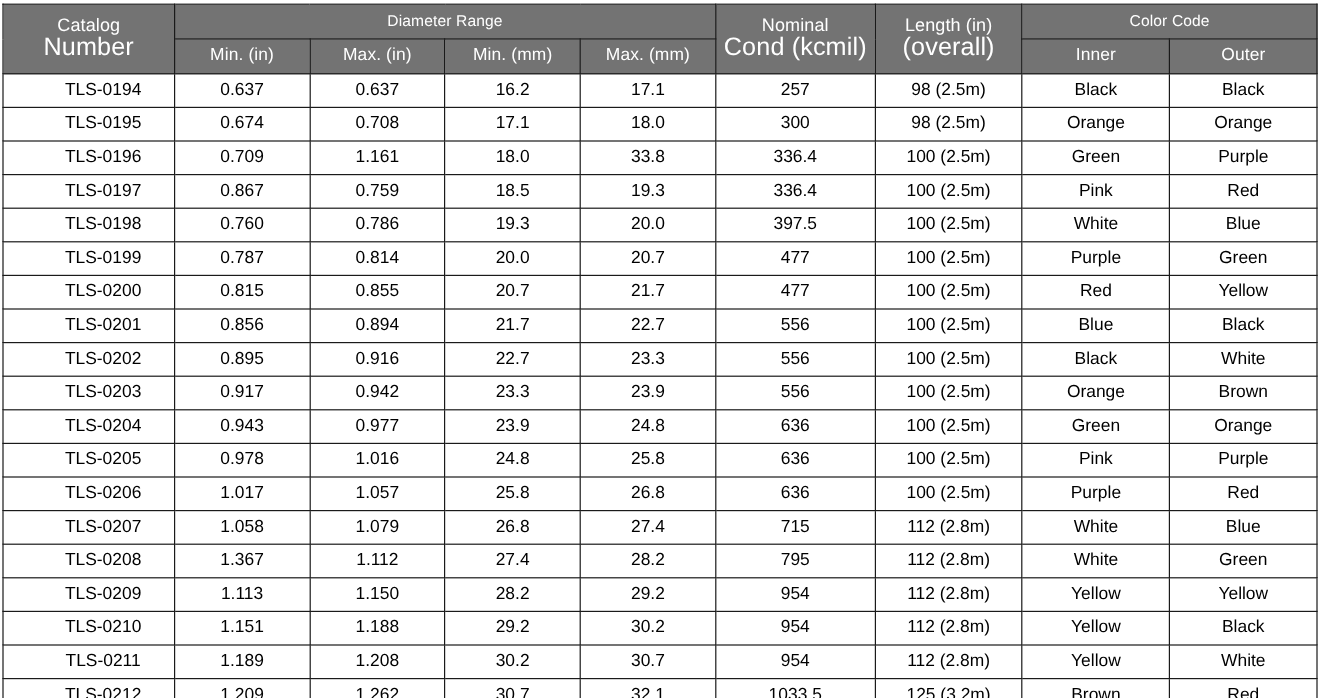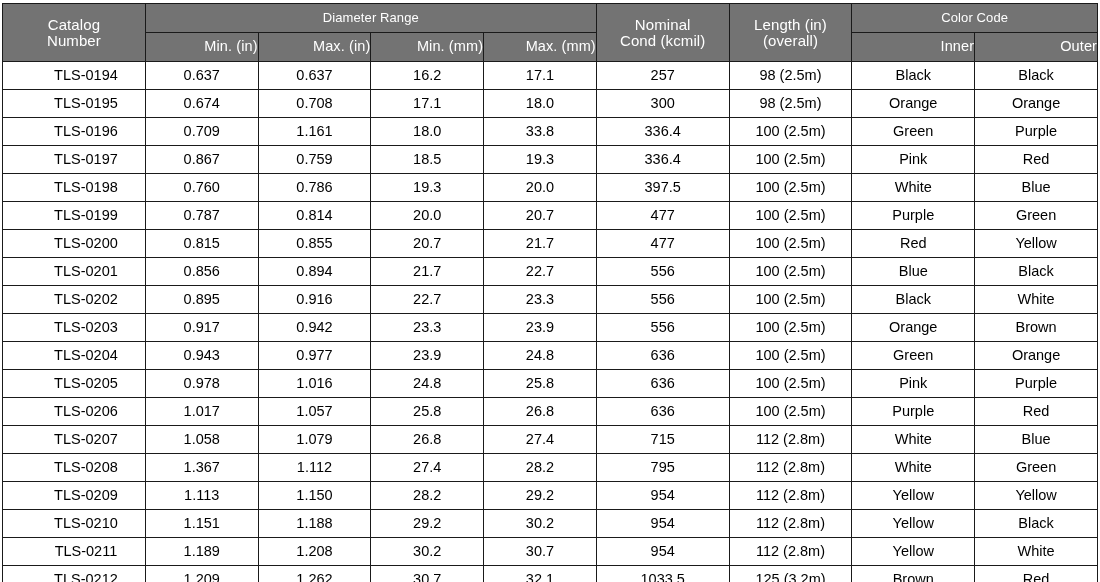--- a/index.html
+++ b/index.html
@@ -41,29 +41,28 @@
     border: 1px solid #1c1c1c;
     letter-spacing: 0.1px;
   }
   thead th.group {
     font-size: 13px;
     height: 28px;
   }
   thead th.sub {
     font-size: 14.5px;
     height: 28px;
-    text-align: right;
   }
   thead th.tall {
     font-size: 15px;
     height: 56px;
   }
   thead th .line2 {
     display: block;
-    font-size: 15px;
+    font-size: 21px;
   }
   tbody td {
     background: #ffffff;
     font-size: 14.5px;
     height: 27.2px;
   }
   tbody td.catalog {
     font-size: 14.5px;
     padding-left: 24px;
   }

